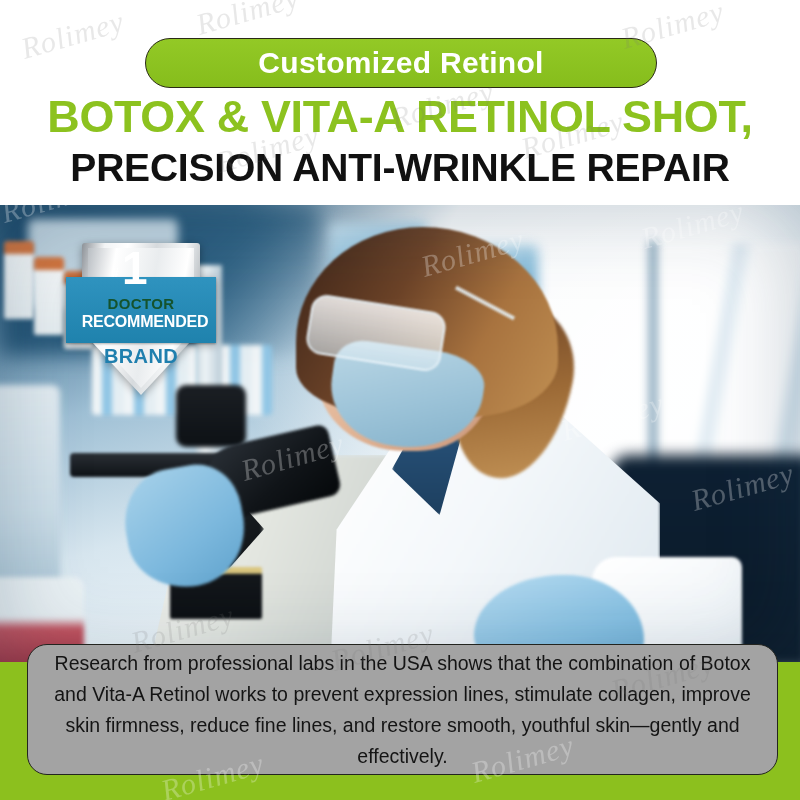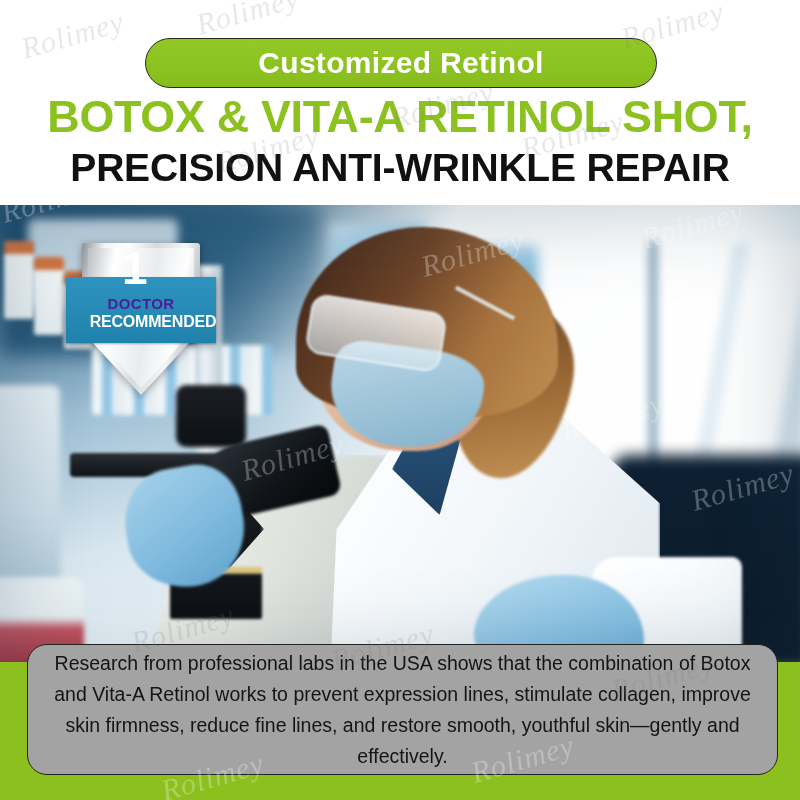--- a/index.html
+++ b/index.html
@@ -126,22 +126,22 @@
   .shield{position:absolute;left:16px;top:0;width:118px;height:152px;
     background:linear-gradient(100deg,#8d9298 0%,#f2f4f5 16%,#ffffff 32%,#d6dadd 52%,#f4f6f7 72%,#aeb4b9 90%,#7e8389 100%);
     clip-path:polygon(0 0,100% 0,100% 58%,50% 100%,0 58%);border-radius:3px 3px 0 0;}
   .shield-in{position:absolute;left:22px;top:5px;width:106px;height:140px;
     background:linear-gradient(100deg,#b9bec3 0%,#ffffff 22%,#e9ecee 55%,#ffffff 78%,#b4babf 100%);
     clip-path:polygon(0 0,100% 0,100% 58%,50% 100%,0 58%);}
   .banner{position:absolute;left:0;top:34px;width:150px;height:66px;
     background:linear-gradient(180deg,#2f93bf 0%,#1f82ad 100%);box-shadow:0 1px 2px rgba(0,0,0,.3);}
   .b-hash{position:absolute;left:46px;top:23px;color:#fff;font-size:12px;font-weight:bold;z-index:2;}
   .b-one{position:absolute;left:56px;top:2px;color:#fff;font-size:46px;font-weight:bold;line-height:46px;z-index:2;}
-  .b-doc{position:absolute;left:0;top:52px;width:150px;text-align:center;color:#4c1d95;font-size:15px;font-weight:bold;letter-spacing:.4px;z-index:2;}
-  .b-rec{position:absolute;left:12px;top:70px;width:150px;text-align:center;color:#fff;font-size:16px;font-weight:bold;letter-spacing:-.2px;z-index:2;}
+  .b-doc{position:absolute;left:0;top:52px;width:150px;text-align:center;color:#14532d;font-size:15px;font-weight:bold;letter-spacing:.4px;z-index:2;}
+  .b-rec{position:absolute;left:4px;top:70px;width:150px;text-align:center;color:#fff;font-size:16px;font-weight:bold;letter-spacing:-.2px;z-index:2;}
   .b-brand{position:absolute;left:0;top:102px;width:150px;text-align:center;color:#1f7fae;font-size:20px;font-weight:bold;letter-spacing:.4px;z-index:2;}
 
   
   .greenbar{position:absolute;left:0;top:662px;width:800px;height:138px;background:#8cc01e;z-index:10;}
   .card{position:absolute;left:27px;top:644px;width:751px;height:131px;background:#a3a3a3;
     border:1.5px solid #23241f;border-radius:20px;z-index:15;box-sizing:border-box;
     display:flex;align-items:center;justify-content:center;padding:10px 22px;}
   .card p{margin:0;text-align:center;color:#141414;font-size:19.5px;line-height:31px;font-weight:400;}
 </style>
 </head>
@@ -194,20 +194,21 @@
     <div class="eyepiece ph"></div>
     <div class="glove-u ph"></div>
     <div class="sleeve-d ph"></div>
     <div class="glove-d ph"></div>
     <div class="vign ph"></div>
   </div>
 
   <div class="badge">
     <div class="shield"></div>
     <div class="shield-in"></div>
+    <div class="b-brand">BRAND</div>
     <div class="banner"></div>
     <div class="b-hash">#</div>
     <div class="b-one">1</div>
     <div class="b-doc">DOCTOR</div>
     <div class="b-rec">RECOMMENDED</div>
   </div>
 
   <div class="greenbar"></div>
   <div class="card">
     <p>Research from professional labs in the USA shows that the combination of Botox and Vita-A Retinol works to prevent expression lines, stimulate collagen, improve skin firmness, reduce fine lines, and restore smooth, youthful skin—gently and effectively.</p>

